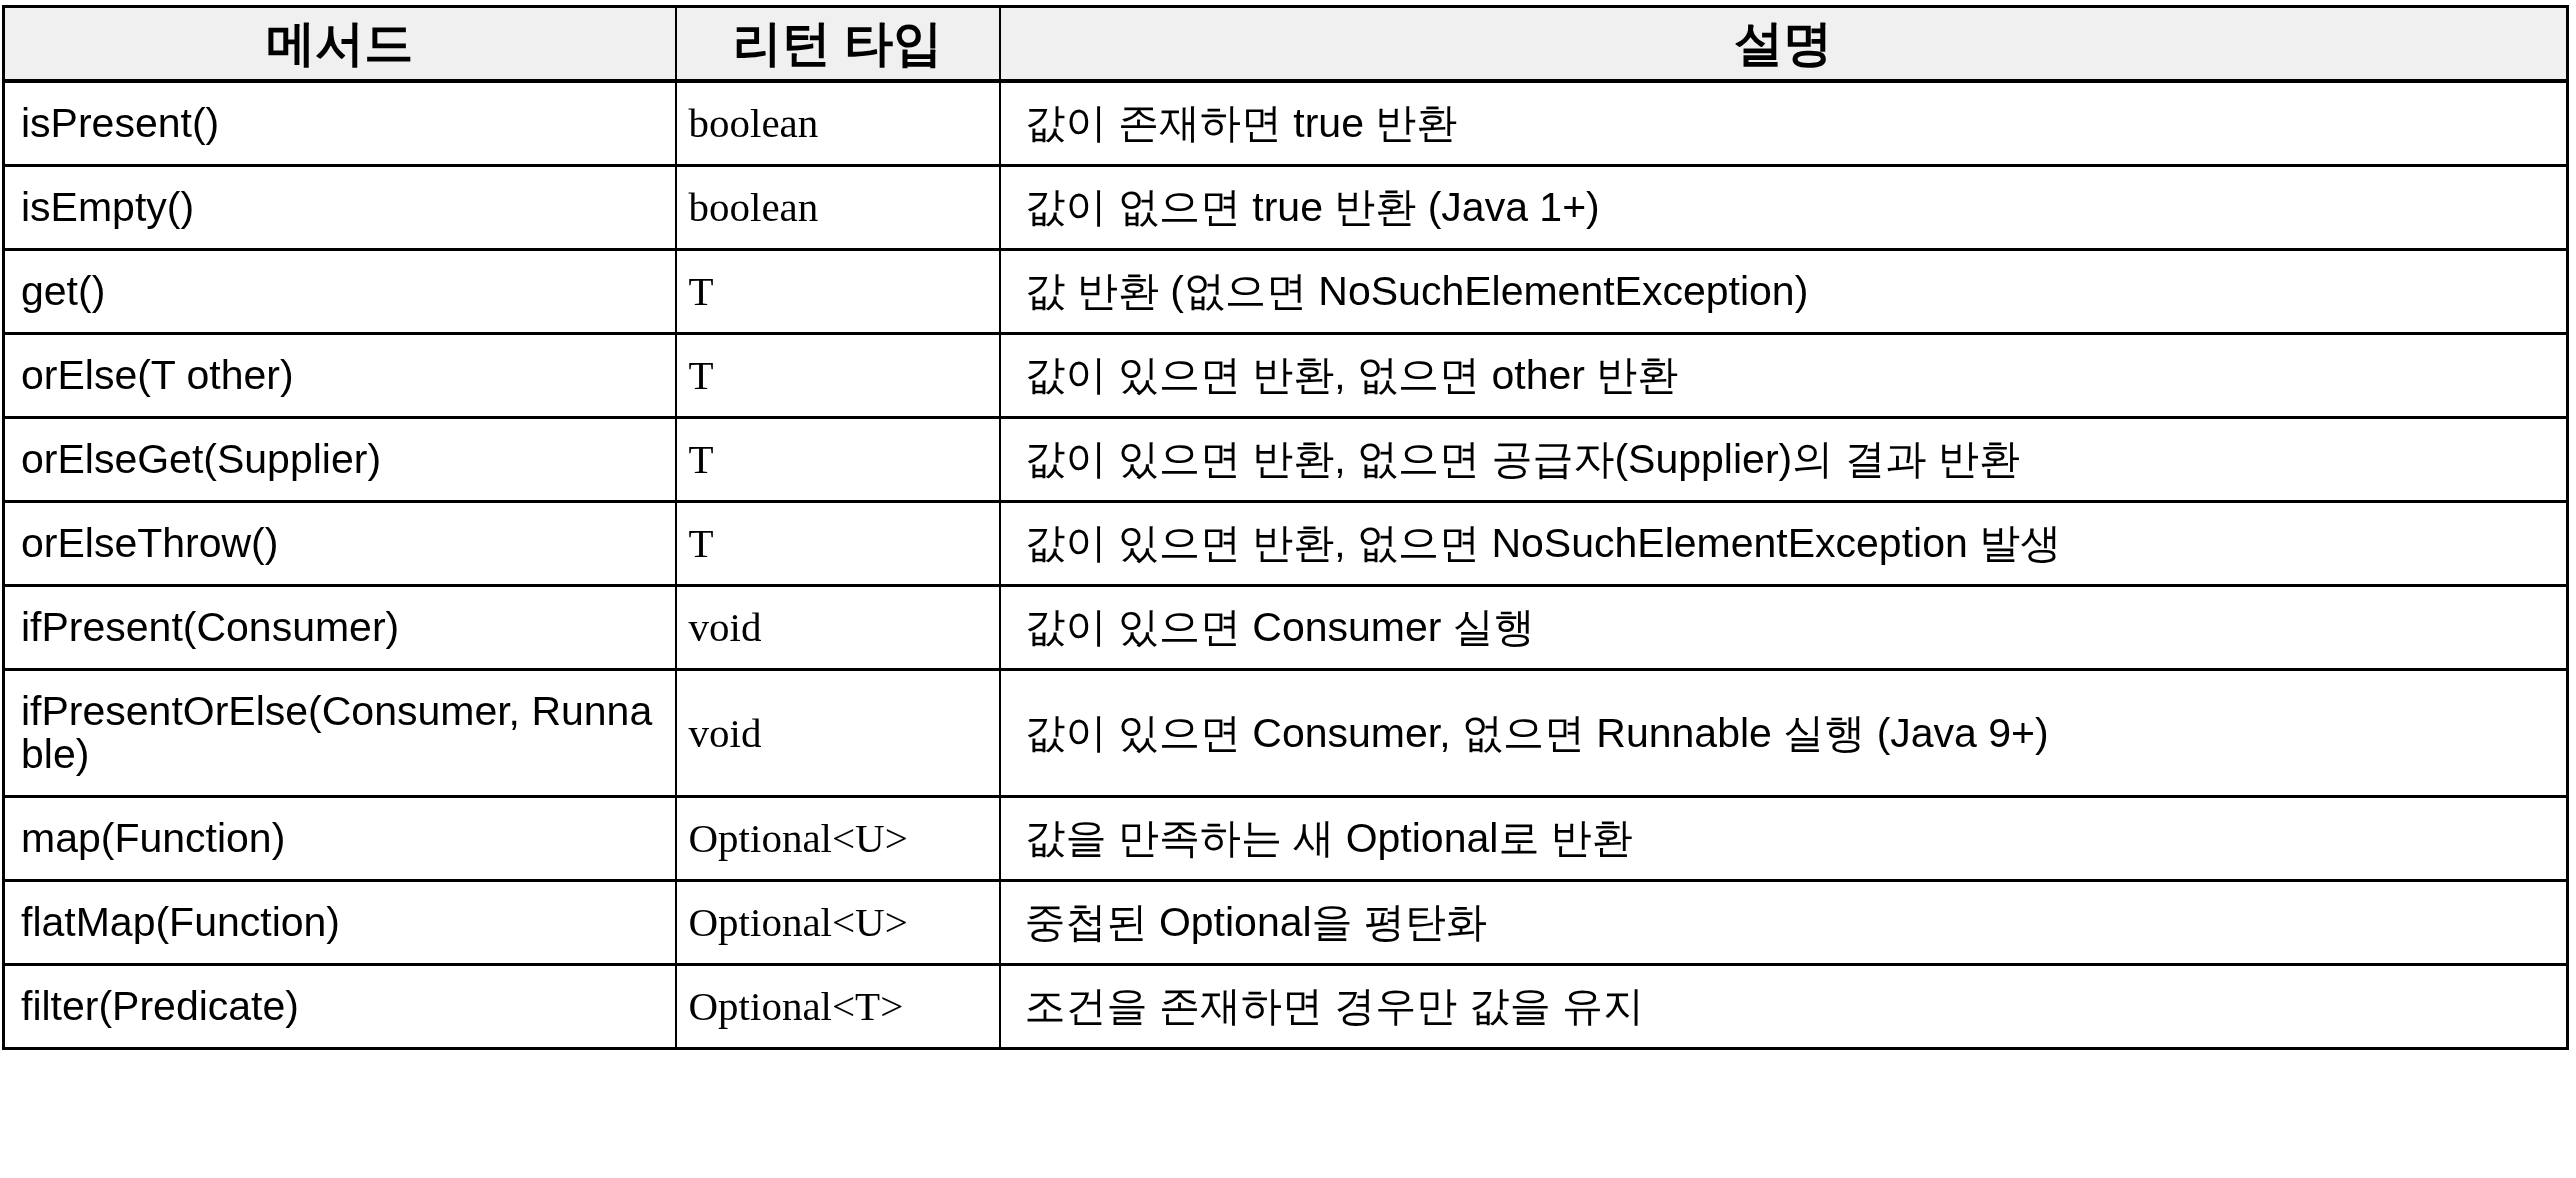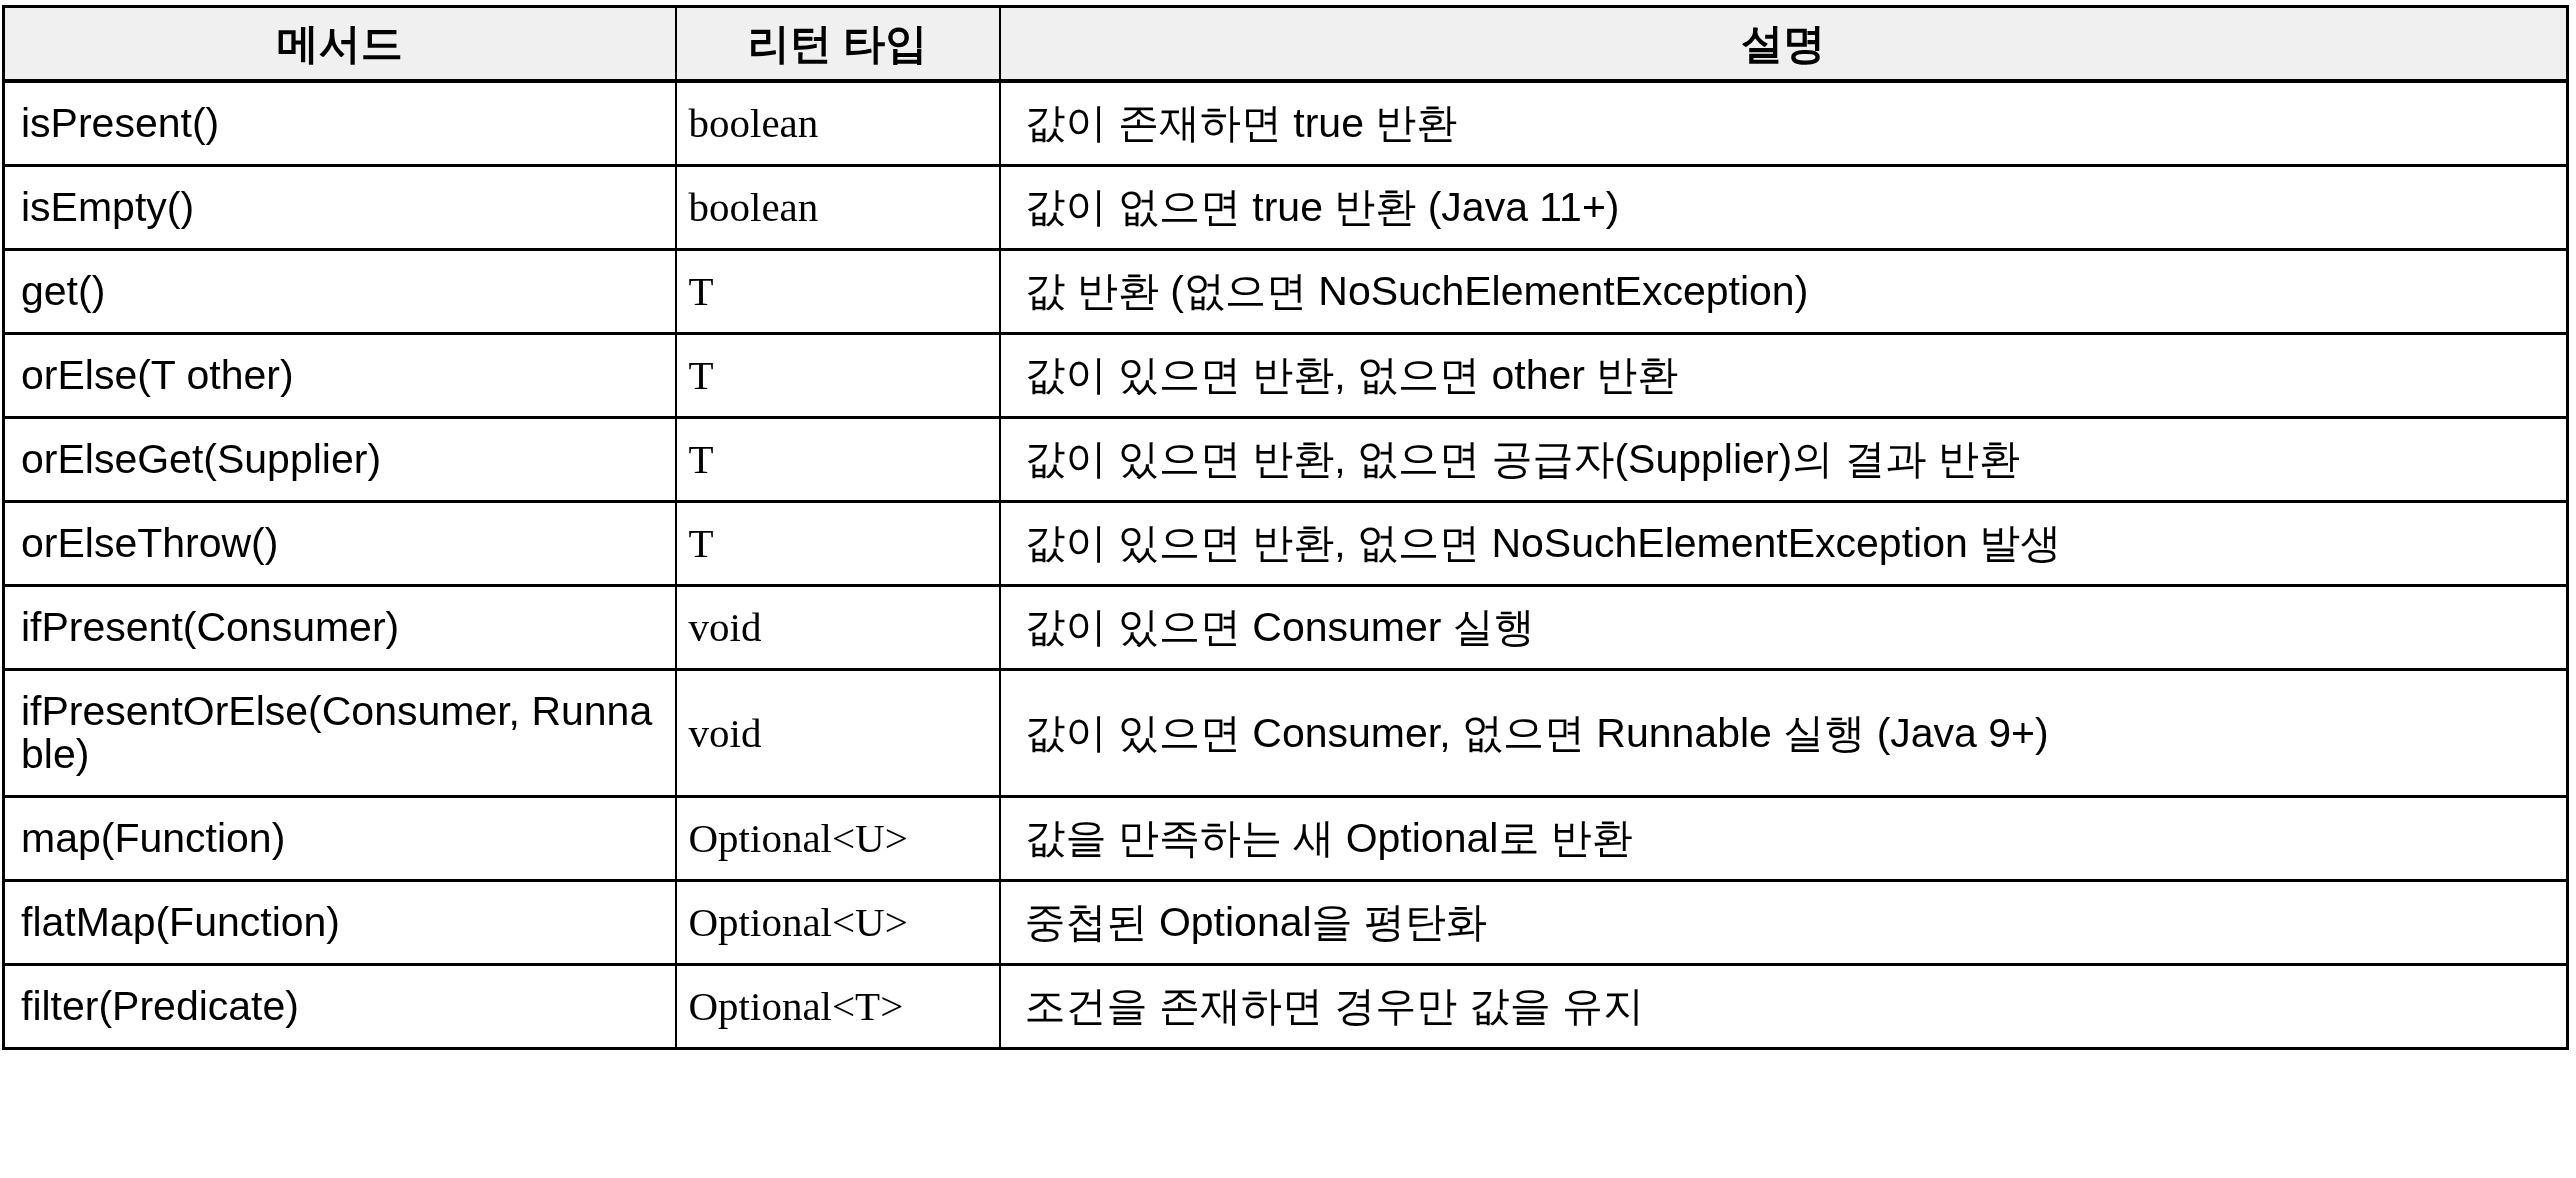--- a/index.html
+++ b/index.html
@@ -29,21 +29,21 @@
     border-top-width: 3px;
     border-bottom-width: 3px;
     border-left-width: 2px;
     border-right-width: 2px;
     vertical-align: middle;
     overflow: hidden;
   }
   thead th {
     background: #f0f0f0;
     font-weight: bold;
-    font-size: 42px;
+    font-size: 49px;
     line-height: 43px;
     text-align: center;
     padding: 14px 10px;
     border-bottom-width: 4px;
   }
   tbody td {
     font-size: 41px;
     line-height: 43px;
     padding: 19px 12px;
     background: #ffffff;
@@ -81,21 +81,21 @@
   </thead>
   <tbody>
     <tr>
       <td class="cell-method">isPresent()</td>
       <td class="cell-type">boolean</td>
       <td class="cell-desc">값이 존재하면 true 반환</td>
     </tr>
     <tr>
       <td class="cell-method">isEmpty()</td>
       <td class="cell-type">boolean</td>
-      <td class="cell-desc">값이 없으면 true 반환 (Java 11+)</td>
+      <td class="cell-desc">값이 없으면 true 반환 (Java 1+)</td>
     </tr>
     <tr>
       <td class="cell-method">get()</td>
       <td class="cell-type">T</td>
       <td class="cell-desc">값 반환 (없으면 NoSuchElementException)</td>
     </tr>
     <tr>
       <td class="cell-method">orElse(T other)</td>
       <td class="cell-type">T</td>
       <td class="cell-desc">값이 있으면 반환, 없으면 other 반환</td>

